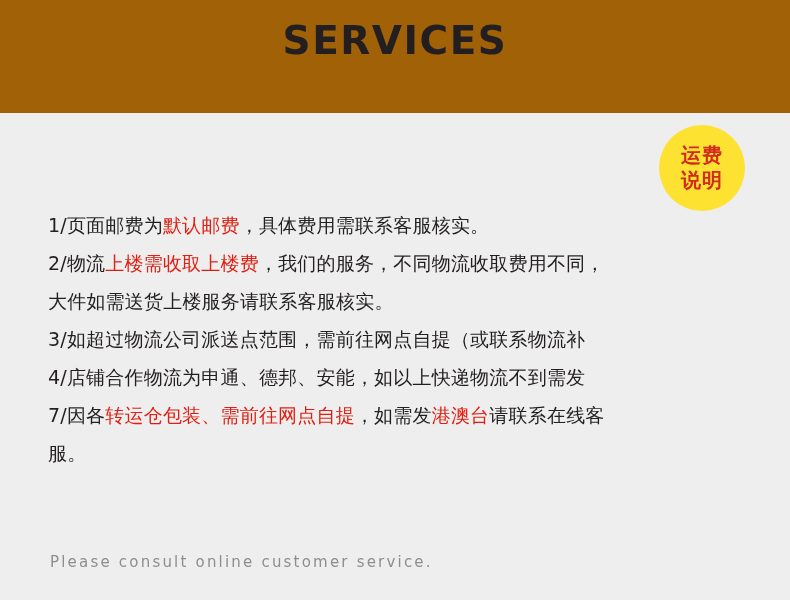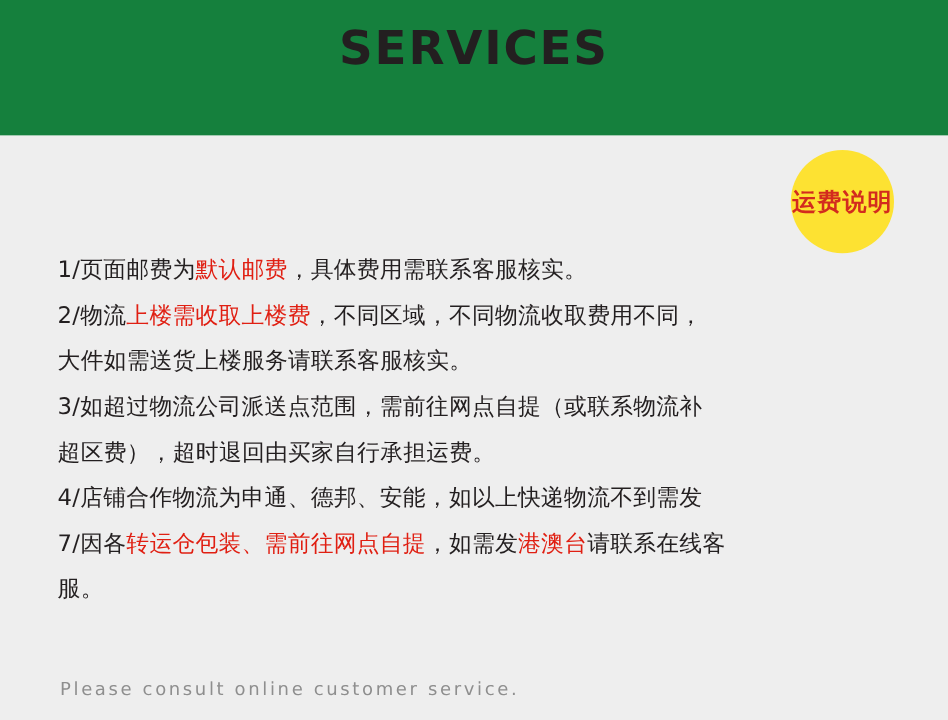--- a/index.html
+++ b/index.html
@@ -17,21 +17,21 @@
     position: relative;
     width: 790px;
     height: 600px;
     background: #ffffff;
     box-sizing: border-box;
   }
   
   .header {
     position: relative;
     height: 113px;
-    background: #15803d;
+    background: #a16207;
     text-align: center;
     padding-top: 18px;
     box-sizing: border-box;
   }
   .header-title {
     font-family: "DejaVu Sans", sans-serif;
     font-size: 39px;
     font-weight: bold;
     letter-spacing: 1.5px;
     color: #231f20;
@@ -55,21 +55,21 @@
   }
   .badge {
     position: absolute;
     right: 45px;
     top: 12px;
     width: 86px;
     height: 86px;
     border-radius: 50%;
     background: #fde232;
     display: flex;
-    flex-direction: row;
+    flex-direction: column;
     align-items: center;
     justify-content: center;
   }
   .badge-line {
     font-family: "DejaVu Sans", sans-serif;
     font-size: 20px;
     font-weight: bold;
     color: #d32b1e;
     line-height: 25px;
     letter-spacing: 1px;
@@ -87,21 +87,21 @@
     color: #231f20;
     margin: 0;
     letter-spacing: 0.2px;
   }
   .hl {
     color: #e01f12;
   }
   .footnote {
     position: absolute;
     left: 50px;
-    top: 452px;
+    top: 440px;
     font-family: "DejaVu Sans", sans-serif;
     font-size: 15px;
     letter-spacing: 2.2px;
     color: #8e8e8e;
   }
 </style>
 </head>
 <body>
 
 <div class="page">
@@ -112,24 +112,23 @@
 
   <div class="body-panel">
 
     <div class="badge">
       <span class="badge-line">运费</span>
       <span class="badge-line">说明</span>
     </div>
 
     <div class="content">
         <div class="line"><span>1/页面邮费为</span><span class="hl">默认邮费</span><span>，具体费用需联系客服核实。</span></div>
-        <div class="line"><span>2/物流</span><span class="hl">上楼需收取上楼费</span><span>，不同区域，不同物流收取费用不同，</span></div>
+        <div class="line"><span>2/物流</span><span class="hl">上楼需收取上楼费</span><span>，我们的服务，不同物流收取费用不同，</span></div>
         <div class="line"><span>大件如需送货上楼服务请联系客服核实。</span></div>
         <div class="line"><span>3/如超过物流公司派送点范围，需前往网点自提（或联系物流补</span></div>
-        <div class="line"><span>超区费），超时退回由买家自行承担运费。</span></div>
         <div class="line"><span>4/店铺合作物流为申通、德邦、安能，如以上快递物流不到需发</span></div>
         <div class="line"><span>7/因各</span><span class="hl">转运仓包装、需前往网点自提</span><span>，如需发</span><span class="hl">港澳台</span><span>请联系在线客</span></div>
         <div class="line"><span>服。</span></div>
       </div>
 
     <div class="footnote">Please consult online customer service.</div>
 
   </div>
 </div>
 

